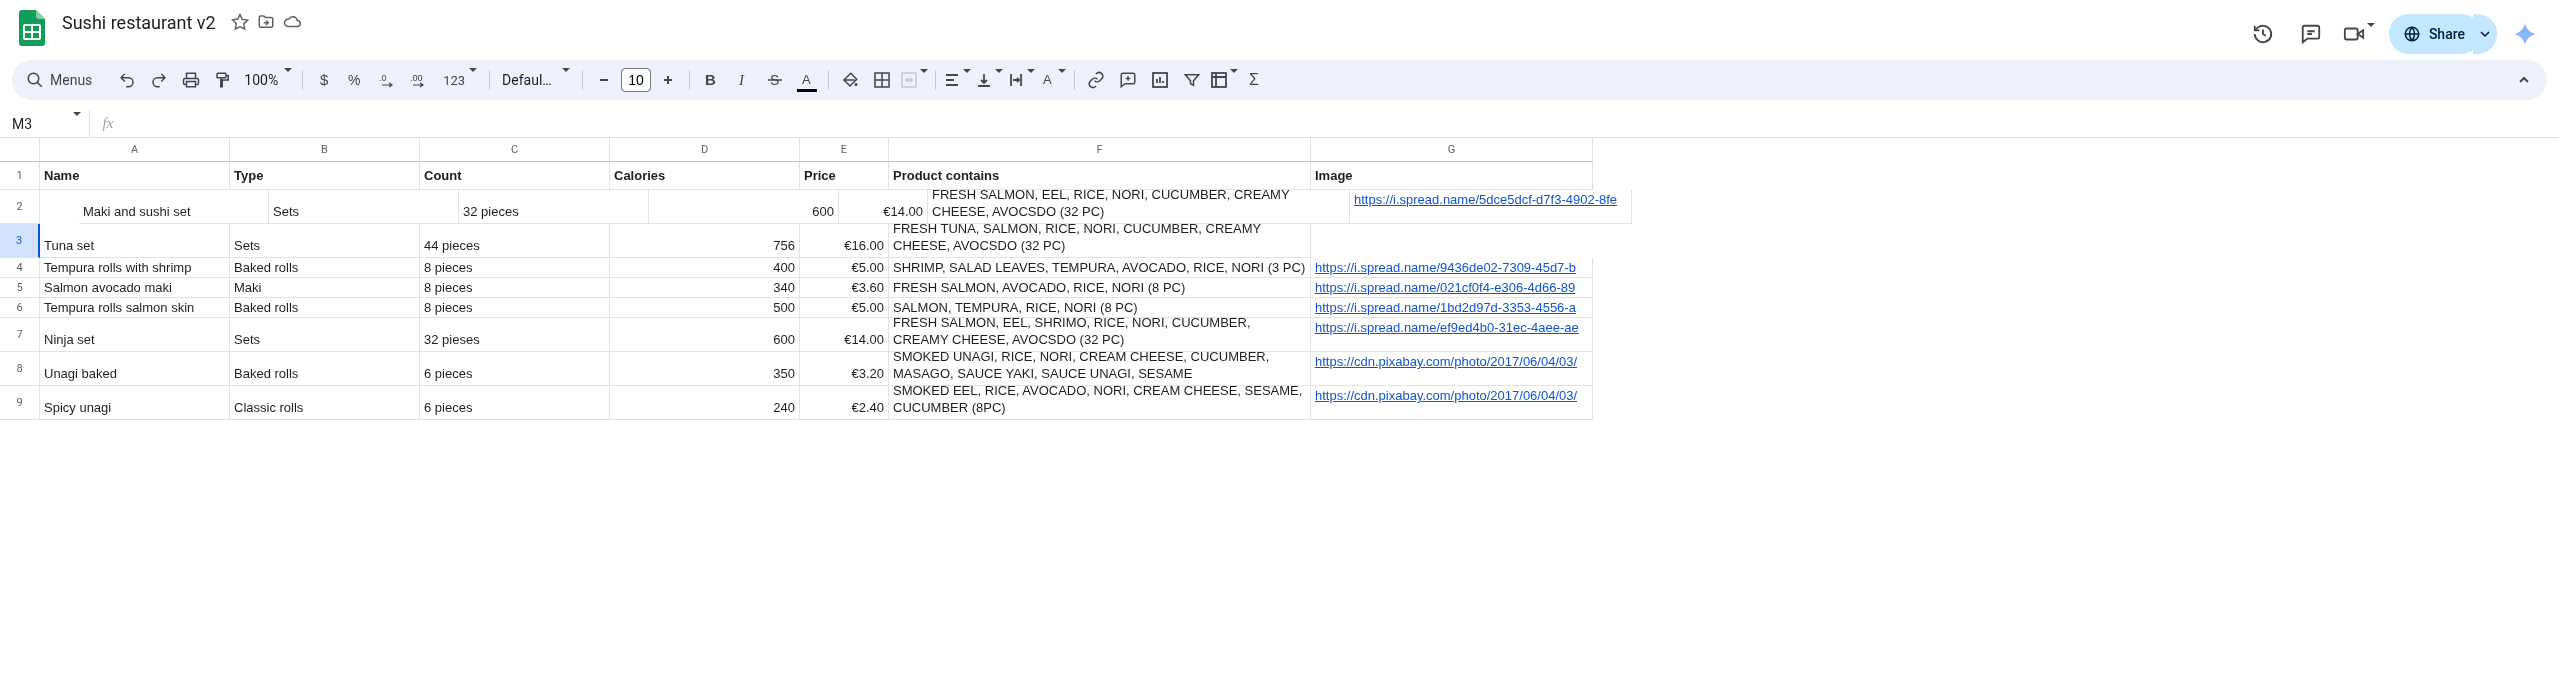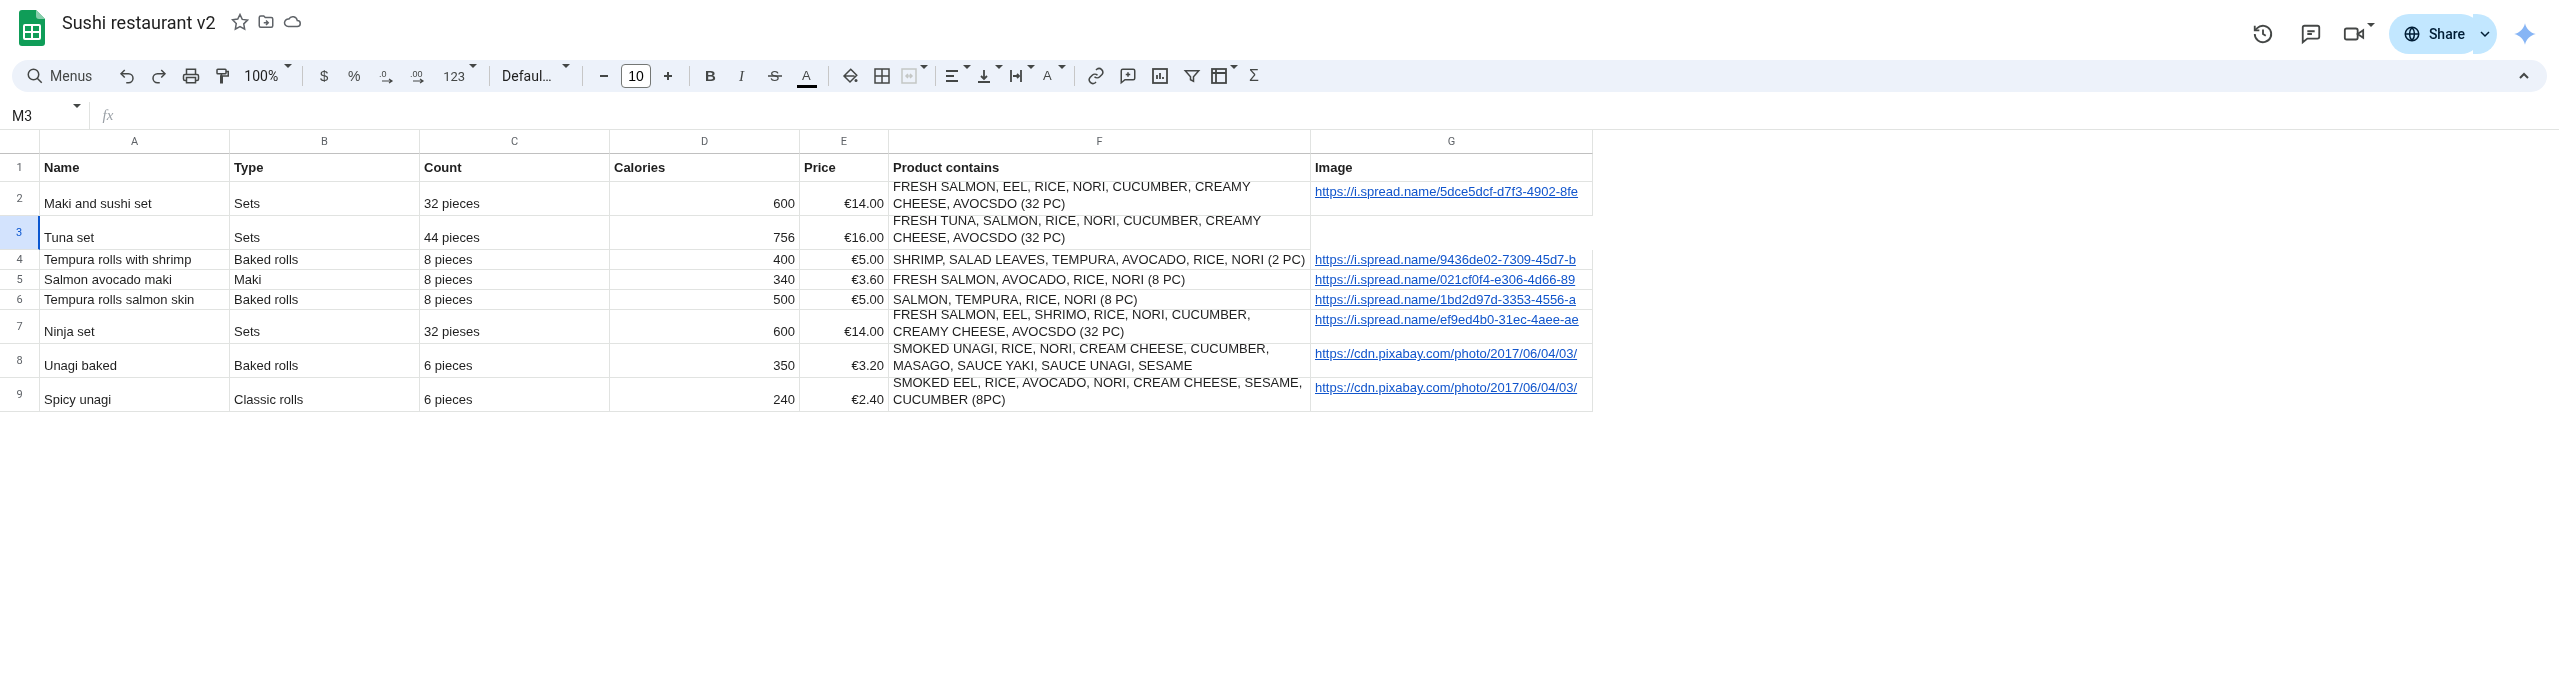--- a/index.html
+++ b/index.html
@@ -20,21 +20,21 @@
 .titlebar-spacer { flex:1; }
 .titlebar-right { display:flex; align-items:center; gap:12px; padding-top:6px; padding-right:6px; }
 .tr-icon { width:36px; height:36px; border-radius:50%; display:flex; align-items:center; justify-content:center; color:#444746; }
 .share-btn { display:flex; align-items:center; gap:8px; background:#c2e7ff; height:40px; padding:0 16px 0 14px; border-radius:40px; font-size:14px; font-weight:500; color:#001d35; cursor:pointer; }
 .share-split { width:24px; height:40px; background:#c2e7ff; border-radius:0 40px 40px 0; margin-left:-8px; display:flex; align-items:center; justify-content:center; }
 .share-wrap { display:flex; align-items:center; }
 .gem { width:32px; height:32px; display:flex; align-items:center; justify-content:center; }
 
 
 .toolbar-wrap { padding:6px 12px 10px 12px; }
-.toolbar { display:flex; align-items:center; background:#edf2fa; border-radius:24px; height:32px; padding:0 8px 0 6px; gap:2px; }
+.toolbar { display:flex; align-items:center; background:#edf2fa; border-radius:24px; height:40px; padding:0 8px 0 6px; gap:2px; }
 .search-pill { display:flex; align-items:center; gap:6px; background:transparent; border-radius:20px; padding:0 12px 0 8px; height:30px; margin-right:6px;}
 .search-pill .si { color:#444746; }
 .search-pill span.lbl { font-size:14px; color:#444746; }
 .tb { width:30px; height:30px; display:flex; align-items:center; justify-content:center; color:#444746; border-radius:4px; cursor:pointer; }
 .tb.wd { width:auto; padding:0 6px; gap:2px; font-size:14px; }
 .sep { width:1px; height:20px; background:#c7c7c7; margin:0 4px; }
 .zoom-box { display:flex; align-items:center; gap:4px; padding:0 4px; font-size:14px; color:#1f1f1f; }
 .font-box { display:flex; align-items:center; gap:6px; padding:0 6px; font-size:14px; color:#1f1f1f; width:80px; justify-content:space-between;}
 .font-box .fn { white-space:nowrap; overflow:hidden; text-overflow:ellipsis; }
 .size-box { display:flex; align-items:center; gap:2px; }
@@ -386,21 +386,21 @@
           <div class="row">
             <div class="cell hdr" style="width: 190px; height: 28px;">Name</div>
             <div class="cell hdr" style="width: 190px; height: 28px;">Type</div>
             <div class="cell hdr" style="width: 190px; height: 28px;">Count</div>
             <div class="cell hdr" style="width: 190px; height: 28px;">Calories</div>
             <div class="cell hdr" style="width: 89px; height: 28px;">Price</div>
             <div class="cell hdr" style="width: 422px; height: 28px;">Product contains</div>
             <div class="cell hdr" style="width: 282px; height: 28px;">Image</div>
           </div>
           <div class="row">
-            <div class="cell wrap " style="width: 190px; height: 34px; align-items: flex-end; white-space: nowrap;">Maki and sushi set</div>
+            <div class="cell wrap " style="width: 190px; height: 34px; align-items: flex-end; white-space: nowrap; margin-left: 39px;">Maki and sushi set</div>
             <div class="cell wrap " style="width: 190px; height: 34px; align-items: flex-end; white-space: nowrap;">Sets</div>
             <div class="cell wrap " style="width: 190px; height: 34px; align-items: flex-end; white-space: nowrap;">32 pieces</div>
             <div class="cell wrap num " style="width: 190px; height: 34px; align-items: flex-end; white-space: nowrap;">600</div>
             <div class="cell wrap num " style="width: 89px; height: 34px; align-items: flex-end; white-space: nowrap;">€14.00</div>
             <div class="cell wrap multi " style="width: 422px; height: 34px;">FRESH SALMON, EEL, RICE, NORI, CUCUMBER, CREAMY CHEESE, AVOCSDO (32 PC)</div>
             <div class="cell wrap link " style="width: 282px; height: 34px;">https://i.spread.name/5dce5dcf-d7f3-4902-8fe</div>
           </div>
           <div class="row">
             <div class="cell wrap " style="width: 190px; height: 34px; align-items: flex-end; white-space: nowrap;">Tuna set</div>
             <div class="cell wrap " style="width: 190px; height: 34px; align-items: flex-end; white-space: nowrap;">Sets</div>
@@ -408,21 +408,21 @@
             <div class="cell wrap num " style="width: 190px; height: 34px; align-items: flex-end; white-space: nowrap;">756</div>
             <div class="cell wrap num " style="width: 89px; height: 34px; align-items: flex-end; white-space: nowrap;">€16.00</div>
             <div class="cell wrap multi " style="width: 422px; height: 34px;">FRESH TUNA, SALMON, RICE, NORI, CUCUMBER, CREAMY CHEESE, AVOCSDO (32 PC)</div>
           </div>
           <div class="row">
             <div class="cell " style="width: 190px; height: 20px;">Tempura rolls with shrimp</div>
             <div class="cell " style="width: 190px; height: 20px;">Baked rolls</div>
             <div class="cell " style="width: 190px; height: 20px;">8 pieces</div>
             <div class="cell num " style="width: 190px; height: 20px;">400</div>
             <div class="cell num " style="width: 89px; height: 20px;">€5.00</div>
-            <div class="cell " style="width: 422px; height: 20px;">SHRIMP, SALAD LEAVES, TEMPURA, AVOCADO, RICE, NORI (2 PC)</div>
+            <div class="cell " style="width: 422px; height: 20px;">SHRIMP, SALAD LEAVES, TEMPURA, AVOCADO, RICE, NORI (3 PC)</div>
             <div class="cell link " style="width: 282px; height: 20px;">https://i.spread.name/9436de02-7309-45d7-b</div>
           </div>
           <div class="row">
             <div class="cell " style="width: 190px; height: 20px;">Salmon avocado maki</div>
             <div class="cell " style="width: 190px; height: 20px;">Maki</div>
             <div class="cell " style="width: 190px; height: 20px;">8 pieces</div>
             <div class="cell num " style="width: 190px; height: 20px;">340</div>
             <div class="cell num " style="width: 89px; height: 20px;">€3.60</div>
             <div class="cell " style="width: 422px; height: 20px;">FRESH SALMON, AVOCADO, RICE, NORI (8 PC)</div>
             <div class="cell link " style="width: 282px; height: 20px;">https://i.spread.name/021cf0f4-e306-4d66-89</div>

